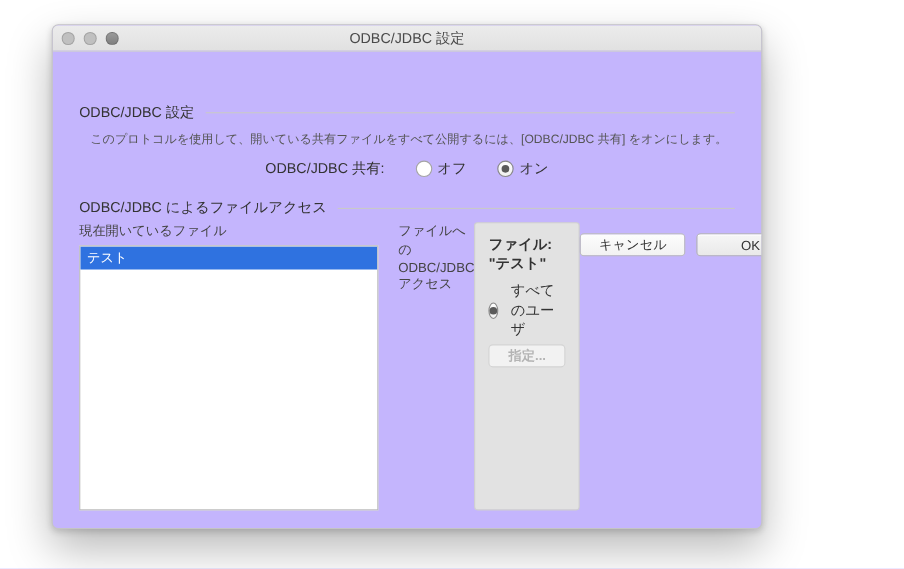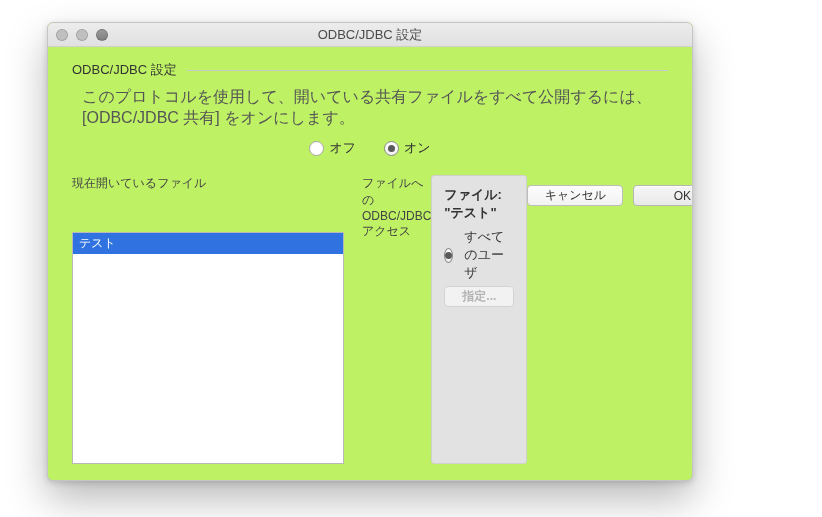--- a/index.html
+++ b/index.html
@@ -11,27 +11,28 @@
     height: 517px;
     overflow: hidden;
     color: #262626;
   }
   .window {
     position: absolute;
     left: 47px;
     top: 22px;
     width: 646px;
     height: 459px;
-    background: #bef264;
+    background: #c4b5fd;
     border: 1px solid #c5c5c5;
     border-radius: 6px;
     box-shadow: 0 18px 40px rgba(0,0,0,0.28), 0 2px 6px rgba(0,0,0,0.15);
     display: flex;
     flex-direction: column;
     overflow: hidden;
+    gap: 32px;
   }
   .titlebar {
     height: 24px;
     background: linear-gradient(#ececec,#e1e1e1);
     border-bottom: 1px solid #d0d0d0;
     display: flex;
     align-items: center;
     padding: 0 8px;
     position: relative;
   }
@@ -58,21 +59,21 @@
     gap:10px;
     margin-bottom:4px;
   }
   .section-head .rule {
     flex:1;
     height:1px;
     background:#c9c9c9;
   }
   .section-head span { color:#333; font-size:13px; }
   .desc {
-    font-size:16px;
+    font-size:11px;
     color:#555;
     margin:4px 0 10px 10px;
   }
   .share-row {
     display:flex;
     align-items:center;
     justify-content:center;
     gap:28px;
     margin-bottom:18px;
     font-size:13px;
@@ -102,21 +103,20 @@
   }
   .left-col { width:272px; display:flex; flex-direction:column; }
   .right-col { flex:1; display:flex; flex-direction:row; min-width:0; }
   .sublabel { font-size:12px; color:#444; margin-bottom:4px; }
   .listbox {
     flex:1;
     background:#fff;
     border:1px solid #b8b8b8;
     overflow:auto;
     min-height:0;
-    margin-top:36px;
   }
   .list-item {
     padding:2px 6px;
     font-size:12px;
   }
   .list-item.sel {
     background:#2f72e0;
     color:#fff;
   }
   .access-panel {
@@ -184,30 +184,35 @@
 
   <div class="content">
 
     <div class="section-head">
       <span>ODBC/JDBC 設定</span>
       <div class="rule"></div>
     </div>
     <div class="desc">このプロトコルを使用して、開いている共有ファイルをすべて公開するには、[ODBC/JDBC 共有] をオンにします。</div>
 
     <div class="share-row">
+      <span>ODBC/JDBC 共有:</span>
       <span class="radio-label">
         <span class="radio"></span>
         <span>オフ</span>
       </span>
       <span class="radio-label">
         <span class="radio sel"></span>
         <span>オン</span>
       </span>
     </div>
 
+    <div class="section-head">
+      <span>ODBC/JDBC によるファイルアクセス</span>
+      <div class="rule"></div>
+    </div>
 
     <div class="columns">
       <div class="left-col">
         <div class="sublabel">現在開いているファイル</div>
         <div class="listbox">
           <div class="list-item sel">テスト</div>
         </div>
       </div>
 
       <div class="right-col">

